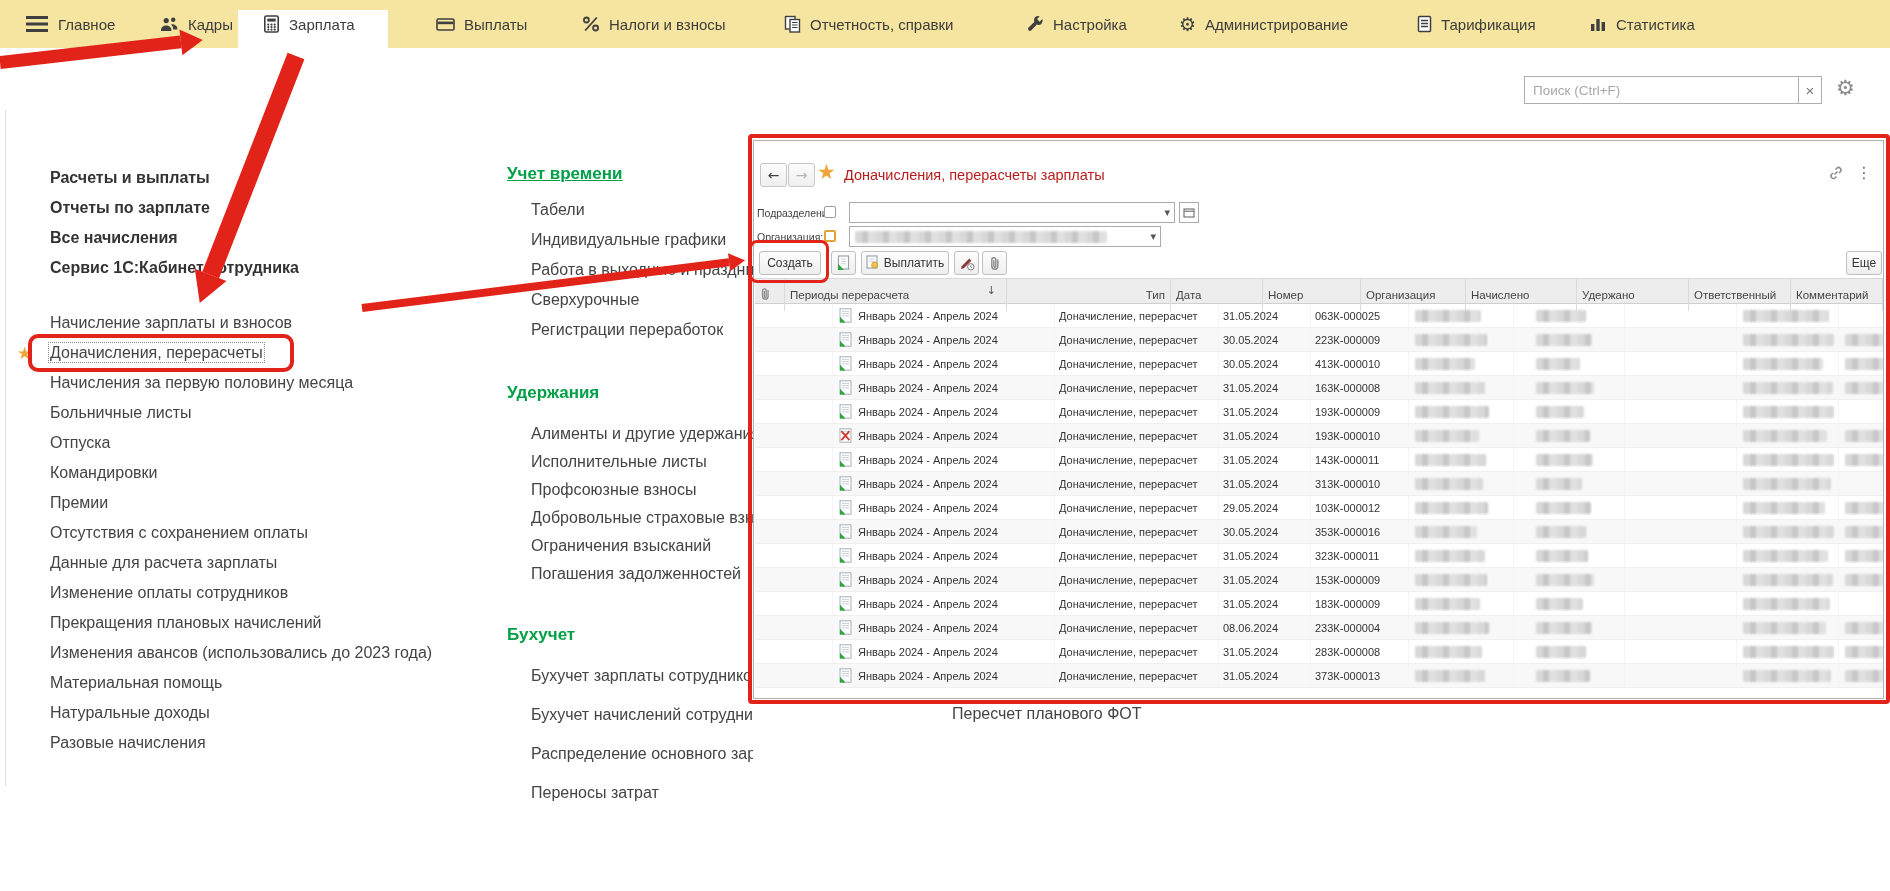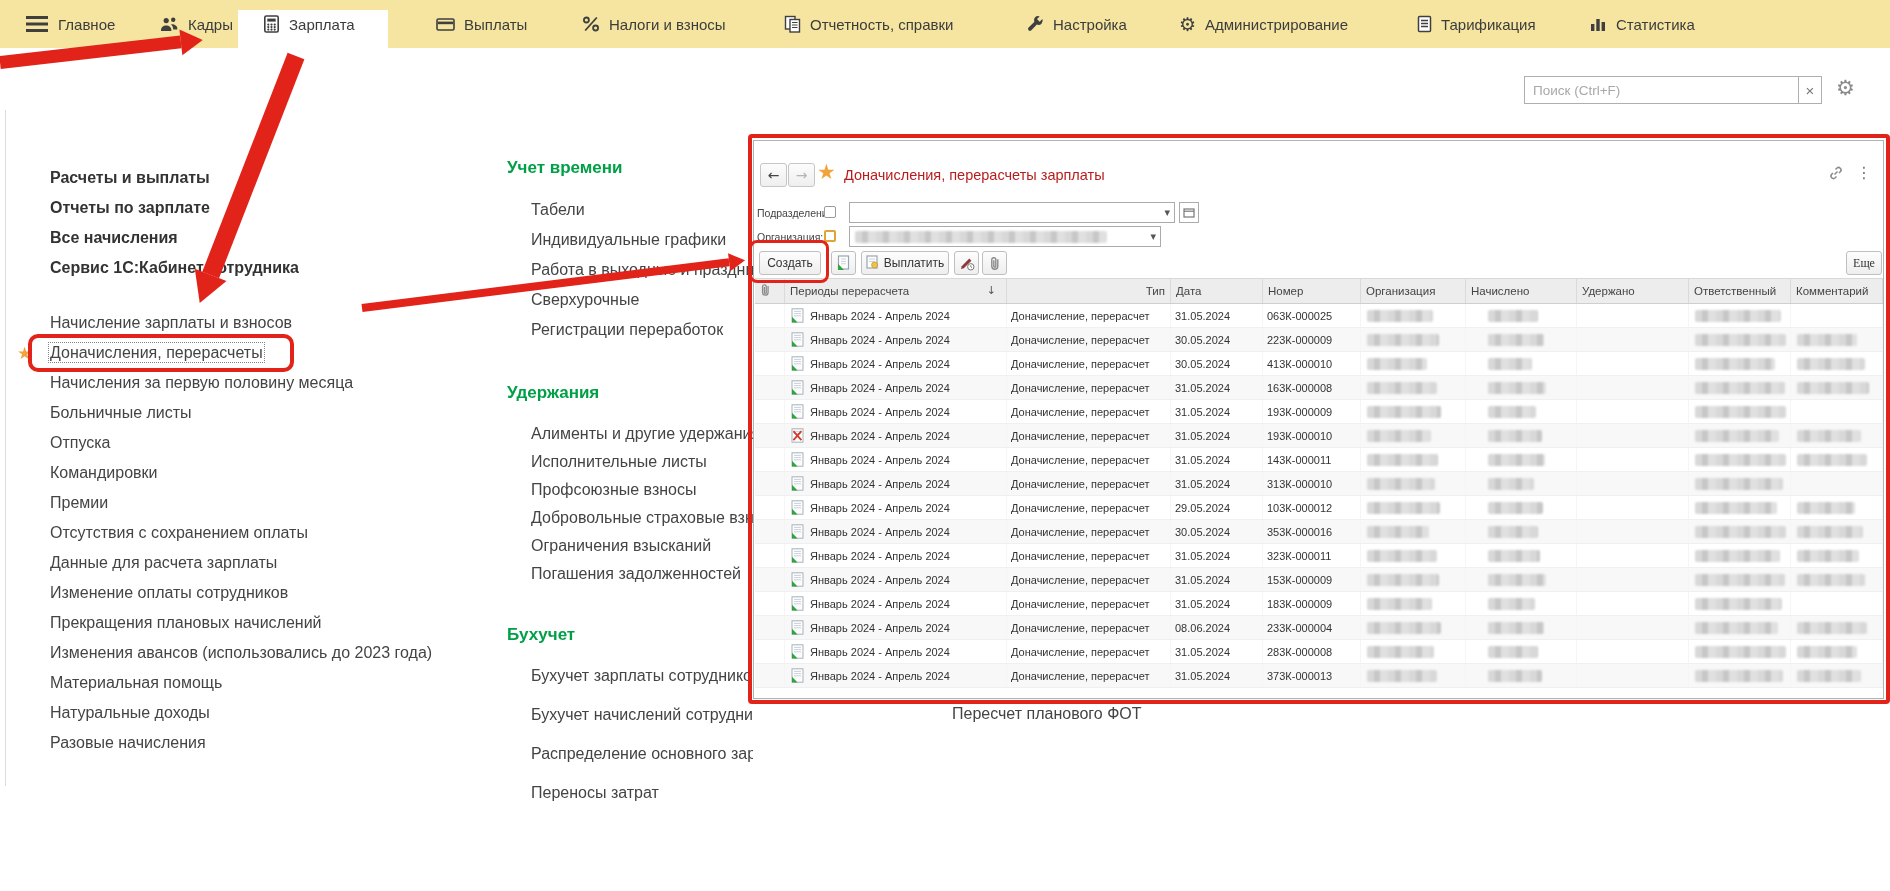--- a/index.html
+++ b/index.html
@@ -69,30 +69,30 @@
   .orgblur{position:absolute;left:5px;top:4px;width:252px;height:12px;}
 
   .tbar{position:absolute;left:0;top:110px;width:100%;height:26px;}
   .btn{position:absolute;top:0;height:24px;background:linear-gradient(#FDFDFD,#EEEEEE);border:1px solid #BFBFBF;
        border-radius:3px;font-size:12px;color:#333;display:flex;align-items:center;justify-content:center;
        gap:5px;cursor:pointer;font-family:inherit;padding:0 8px;box-sizing:border-box;}
   .b-create{left:5px;width:62px;}
   .ib{padding:0;}
   .ib-copy{left:77px;width:25px;} .b-pay{left:107px;width:88px;}
   .ib-pen{left:200px;width:25px;} .ib-clip{left:228px;width:25px;}
-  .b-more{left:1092px;width:36px;font-family:Liberation Serif, serif;}
+  .b-more{left:1092px;width:36px;}
 
   .thead{position:absolute;left:1px;top:137px;width:1128px;height:26px;background:#EDEDED;
          border-top:1px solid #D8D8D8;border-bottom:1px solid #CFCFCF;display:flex;box-sizing:border-box;
          font-size:11.5px;color:#444;}
-  .th{display:flex;align-items:center;padding:8px 5px;border-right:1px solid #DADADA;box-sizing:border-box;
+  .th{display:flex;align-items:center;padding:16px 5px;border-right:1px solid #DADADA;box-sizing:border-box;
       position:relative;white-space:nowrap;overflow:hidden;flex:none;}
   .sort{position:absolute;right:10px;top:5px;color:#555;font-size:11px;}
   .tbody{position:absolute;left:1px;top:163px;width:1128px;}
-  .tr{display:flex;height:24px;border-bottom:1px solid #F0F0F0;box-sizing:border-box;cursor:pointer;}
+  .tr{display:flex;height:24px;border-bottom:1px solid #F0F0F0;box-sizing:border-box;cursor:pointer;padding-left:48px;}
   .tr:nth-child(even){background:#F8F8F8;}
   .td{display:flex;align-items:center;padding:0 4px;box-sizing:border-box;white-space:nowrap;overflow:hidden;
       font-size:11px;color:#333;border-right:1px solid #F5F5F5;flex:none;}
   .ricon{margin:0 6px 0 2px;flex:none;display:flex;}
 
   
   .rb{position:absolute;border:3px solid #E2231A;z-index:50;pointer-events:none;box-sizing:border-box;}
   .rb-popup{left:748px;top:134px;width:1142px;height:570px;border-width:4px;border-radius:4px;}
   .rb-item{left:28px;top:334px;width:266px;height:38px;border-width:4px;border-radius:10px;}
   .rb-create{left:749px;top:240px;width:80px;height:43px;border-radius:8px;z-index:55;}
@@ -253,21 +253,21 @@
       <div class="sb-it"><span>Данные для расчета зарплаты</span></div>
       <div class="sb-it"><span>Изменение оплаты сотрудников</span></div>
       <div class="sb-it"><span>Прекращения плановых начислений</span></div>
       <div class="sb-it"><span>Изменения авансов (использовались до 2023 года)</span></div>
       <div class="sb-it"><span>Материальная помощь</span></div>
       <div class="sb-it"><span>Натуральные доходы</span></div>
       <div class="sb-it"><span>Разовые начисления</span></div>
     </div>
 
   <div id="mid">
-      <div class="mhead" style="top: 158px;">Учет времени</div>
+      <div class="mhead" style="top: 164px; text-decoration: underline;">Учет времени</div>
       <div class="mitem" style="top: 196px;">Табели</div>
       <div class="mitem" style="top: 226px;">Индивидуальные графики</div>
       <div class="mitem" style="top: 256px;">Работа в выходные и праздники</div>
       <div class="mitem" style="top: 286px;">Сверхурочные</div>
       <div class="mitem" style="top: 316px;">Регистрации переработок</div>
       <div class="mhead" style="top: 383px;">Удержания</div>
       <div class="mitem" style="top: 420px;">Алименты и другие удержания</div>
       <div class="mitem" style="top: 448px;">Исполнительные листы</div>
       <div class="mitem" style="top: 476px;">Профсоюзные взносы</div>
       <div class="mitem" style="top: 504px;">Добровольные страховые взносы</div>

